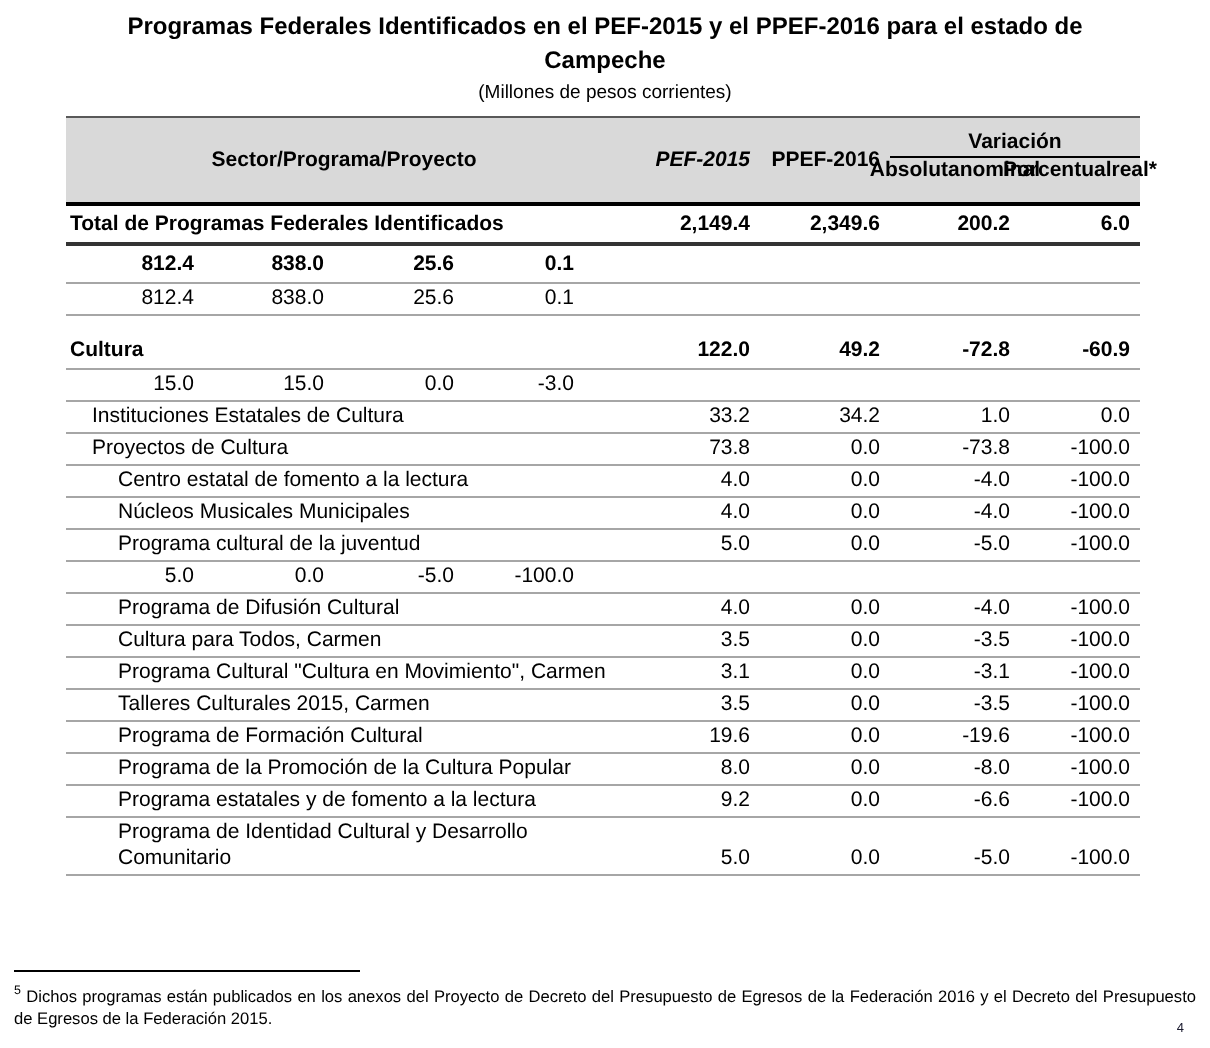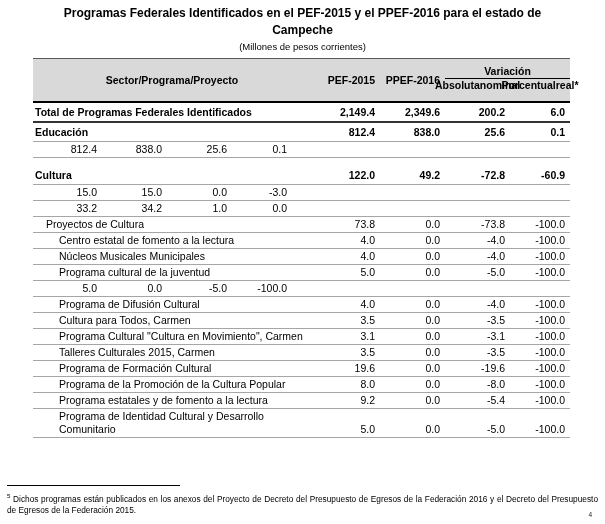--- a/index.html
+++ b/index.html
@@ -43,21 +43,21 @@
   .th-label {
     width: 278px;
     display: flex; align-items: center; justify-content: center;
     font-weight: bold;
   }
   .th-num {
     display: flex; align-items: center; justify-content: flex-end;
     font-weight: bold;
     padding-right: 5px;
   }
-  .th-pef  { width: 69px; }
+  .th-pef  { width: 69px; font-style: italic; }
   .th-ppef { width: 65px; }
   .th-var  { width: 125px; display: flex; flex-direction: column; font-weight: bold; }
   .var-title {
     text-align: center;
     padding-top: 6px; padding-bottom: 1px;
     border-bottom: 1px solid #000000;
   }
   .var-cols { display: flex; flex: 1; }
   .var-col {
     display: flex; flex-direction: row; justify-content: center;
@@ -141,21 +141,20 @@
     <div class="tbody" id="tbody">
   <div class="trow style-total">
     <div class="c label">Total de Programas Federales Identificados</div>
     <div class="c num pef">2,149.4</div>
     <div class="c num ppef">2,349.6</div>
     <div class="c num abs">200.2</div>
     <div class="c num pct">6.0</div>
   </div>
 
   <div class="trow style-section">
-    <div class="c label">Educación</div>
     <div class="c num pef">812.4</div>
     <div class="c num ppef">838.0</div>
     <div class="c num abs">25.6</div>
     <div class="c num pct">0.1</div>
   </div>
 
   <div class="trow style-item1">
     <div class="c num pef">812.4</div>
     <div class="c num ppef">838.0</div>
     <div class="c num abs">25.6</div>
@@ -171,20 +170,21 @@
   </div>
 
   <div class="trow style-item1">
     <div class="c num pef">15.0</div>
     <div class="c num ppef">15.0</div>
     <div class="c num abs">0.0</div>
     <div class="c num pct">-3.0</div>
   </div>
 
   <div class="trow style-item1">
+    <div class="c label">Instituciones Estatales de Cultura</div>
     <div class="c num pef">33.2</div>
     <div class="c num ppef">34.2</div>
     <div class="c num abs">1.0</div>
     <div class="c num pct">0.0</div>
   </div>
 
   <div class="trow style-item1">
     <div class="c label">Proyectos de Cultura</div>
     <div class="c num pef">73.8</div>
     <div class="c num ppef">0.0</div>
@@ -268,21 +268,21 @@
     <div class="c num pef">8.0</div>
     <div class="c num ppef">0.0</div>
     <div class="c num abs">-8.0</div>
     <div class="c num pct">-100.0</div>
   </div>
 
   <div class="trow style-item2">
     <div class="c label">Programa estatales y de fomento a la lectura</div>
     <div class="c num pef">9.2</div>
     <div class="c num ppef">0.0</div>
-    <div class="c num abs">-5.4</div>
+    <div class="c num abs">-6.6</div>
     <div class="c num pct">-100.0</div>
   </div>
 
   <div class="trow style-item2">
     <div class="c label">Programa de Identidad Cultural y Desarrollo Comunitario</div>
     <div class="c num pef">5.0</div>
     <div class="c num ppef">0.0</div>
     <div class="c num abs">-5.0</div>
     <div class="c num pct">-100.0</div>
   </div>

